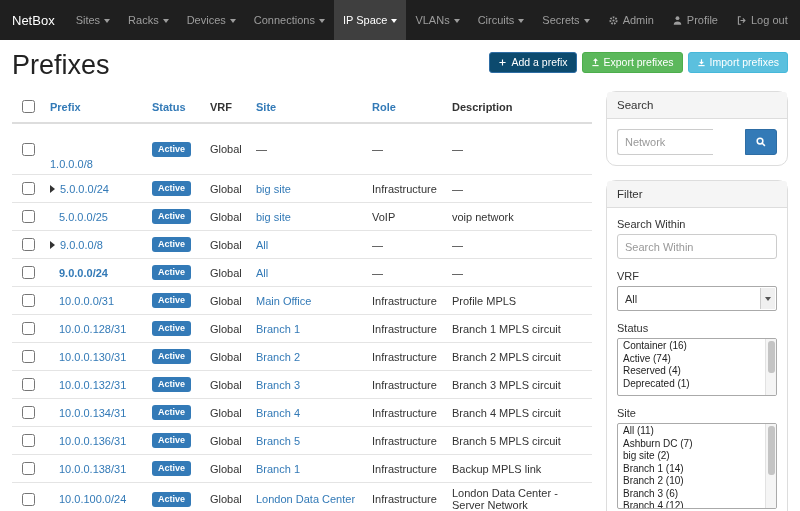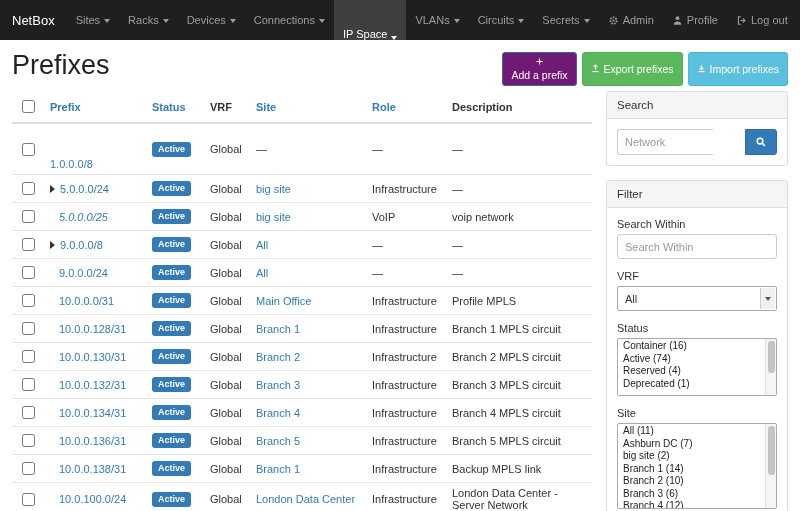--- a/index.html
+++ b/index.html
@@ -7,50 +7,50 @@
   body {
     width:800px; height:511px; overflow:hidden;
     font-family:"Liberation Sans", sans-serif;
     background:#fff; color:#333;
   }
   
   .navbar { height:40px; background:#1f1f1f; display:flex; align-items:stretch; padding:0 8px; }
   .brand { display:flex; align-items:center; color:#fff; font-size:13px; padding:0 12px 0 4px; cursor:pointer; }
   .nav-menu { display:flex; align-items:stretch; }
   .nav-item { display:flex; align-items:center; gap:4px; padding:0 9px; font-size:11px; color:#9d9d9d; cursor:pointer; white-space:nowrap; }
-  .nav-item.active { background:#3f3f3f; color:#fff;align-items:flex-end; }
+  .nav-item.active { background:#3f3f3f; color:#fff; }
   .nav-caret { width:0; height:0; border-left:3.5px solid transparent; border-right:3.5px solid transparent; border-top:4px solid currentColor; margin-top:1px; }
   .nav-right { margin-left:auto; display:flex; align-items:stretch; }
   .nav-right .nav-item svg { width:11px; height:11px; }
   
   .container { padding:0 12px; }
   .page-head { display:flex; justify-content:space-between; align-items:flex-start; }
   h1 { font-size:27px; font-weight:400; margin:10px 0 10px; color:#222; }
   .actions { margin-top:12px; display:flex; gap:5px; }
   .btn { display:inline-flex; align-items:center; gap:4px; font-size:10.5px; color:#fff; padding:4px 8px; border-radius:3px; border:1px solid transparent; cursor:pointer; line-height:1; }
   .btn svg { width:9px; height:9px; stroke:#fff; stroke-width:2; fill:none; }
-  .btn-primary { background:#701a75; border-color:#2e6da4;flex-direction:column; }
+  .btn-primary { background:#0c4a6e; border-color:#2e6da4; }
   .btn-info { background:#5bc0de; border-color:#46b8da; }
   .btn-success { background:#5cb85c; border-color:#4cae4c; }
   .main { display:flex; gap:14px; align-items:flex-start; }
   
   .table-wrap { flex:1; min-width:0; }
   table { width:100%; border-collapse:collapse; font-size:11px; }
   th { text-align:left; padding:6px 6px; border-bottom:2px solid #ddd; font-weight:bold; color:#333; }
   th.link { color:#337ab7; cursor:pointer; }
   td { padding:4px 6px; border-top:1px solid #e4e4e4; color:#333; vertical-align:middle; }
   .col-check { width:24px; }
   .lnk { color:#337ab7; text-decoration:none; cursor:pointer; }
   .badge-status { display:inline-block; font-size:9px; font-weight:bold; color:#fff; padding:3px 6px; border-radius:3px; line-height:1;text-align:right; }
   .badge-active { background:#337ab7; }
   .badge-container { background:#777; }
   .caret-right { display:inline-block; width:0; height:0; border-top:4px solid transparent; border-bottom:4px solid transparent; border-left:5px solid #333; margin-right:5px; cursor:pointer; }
   
   .sidebar { width:182px; flex:none; }
-  .panel { border:1px solid #ddd; border-radius:3px; margin-bottom:14px; background:#fff; }
+  .panel { border:1px solid #ddd; border-radius:10px; margin-bottom:14px; background:#fff; }
   .panel-head { background:#f5f5f5; border-bottom:1px solid #ddd; padding:7px 10px; font-size:11.5px; color:#333; border-radius:3px 3px 0 0; }
   .panel-body { padding:10px; }
   .input-group { display:flex;gap:32px; }
   .input-group input { flex:1; min-width:0; height:26px; border:1px solid #ccc; border-right:none; border-radius:3px 0 0 3px; padding:0 7px; font-size:11px; color:#333; }
   .input-group input::placeholder { color:#999; }
   .btn-search { width:32px; height:26px; background:#337ab7; border:1px solid #2e6da4; border-radius:0 3px 3px 0; display:flex; align-items:center; justify-content:center; cursor:pointer; }
   .btn-search svg { width:12px; height:12px; stroke:#fff; stroke-width:2; fill:none; }
   .f-field { margin-bottom:11px; }
   .f-label { display:block; font-size:11px; color:#333; margin-bottom:4px; }
   .f-input { width:100%; height:25px; border:1px solid #ccc; border-radius:3px; padding:0 7px; font-size:11px; color:#333; }
@@ -207,39 +207,39 @@
               <td class="col-check"><input type="checkbox" style=""></td>
               <td><span style="padding-left: 0px; display: inline-block;"><span class="caret-right"></span><a class="lnk">5.0.0.0/24</a></span></td>
               <td><span class="badge-status badge-active">Active</span></td>
               <td>Global</td>
               <td><a class="lnk">big site</a></td>
               <td>Infrastructure</td>
               <td>—</td>
             </tr>
             <tr>
               <td class="col-check"><input type="checkbox" style=""></td>
-              <td><span style="padding-left: 9px; display: inline-block; font-style: italic;"><a class="lnk">5.0.0.0/25</a></span></td>
+              <td><span style="padding-left: 9px; display: inline-block;"><a class="lnk">5.0.0.0/25</a></span></td>
               <td><span class="badge-status badge-active">Active</span></td>
               <td>Global</td>
               <td><a class="lnk">big site</a></td>
               <td>VoIP</td>
               <td>voip network</td>
             </tr>
             <tr>
               <td class="col-check"><input type="checkbox" style=""></td>
               <td><span style="padding-left: 0px; display: inline-block;"><span class="caret-right"></span><a class="lnk">9.0.0.0/8</a></span></td>
               <td><span class="badge-status badge-active">Active</span></td>
               <td>Global</td>
               <td><a class="lnk">All</a></td>
               <td>—</td>
               <td>—</td>
             </tr>
             <tr>
               <td class="col-check"><input type="checkbox" style=""></td>
-              <td><span style="padding-left: 9px; display: inline-block;"><a class="lnk">9.0.0.0/24</a></span></td>
+              <td><span style="padding-left: 9px; display: inline-block; font-weight: bold;"><a class="lnk">9.0.0.0/24</a></span></td>
               <td><span class="badge-status badge-active">Active</span></td>
               <td>Global</td>
               <td><a class="lnk">All</a></td>
               <td>—</td>
               <td>—</td>
             </tr>
             <tr>
               <td class="col-check"><input type="checkbox" style=""></td>
               <td><span style="padding-left: 9px; display: inline-block;"><a class="lnk">10.0.0.0/31</a></span></td>
               <td><span class="badge-status badge-active">Active</span></td>

